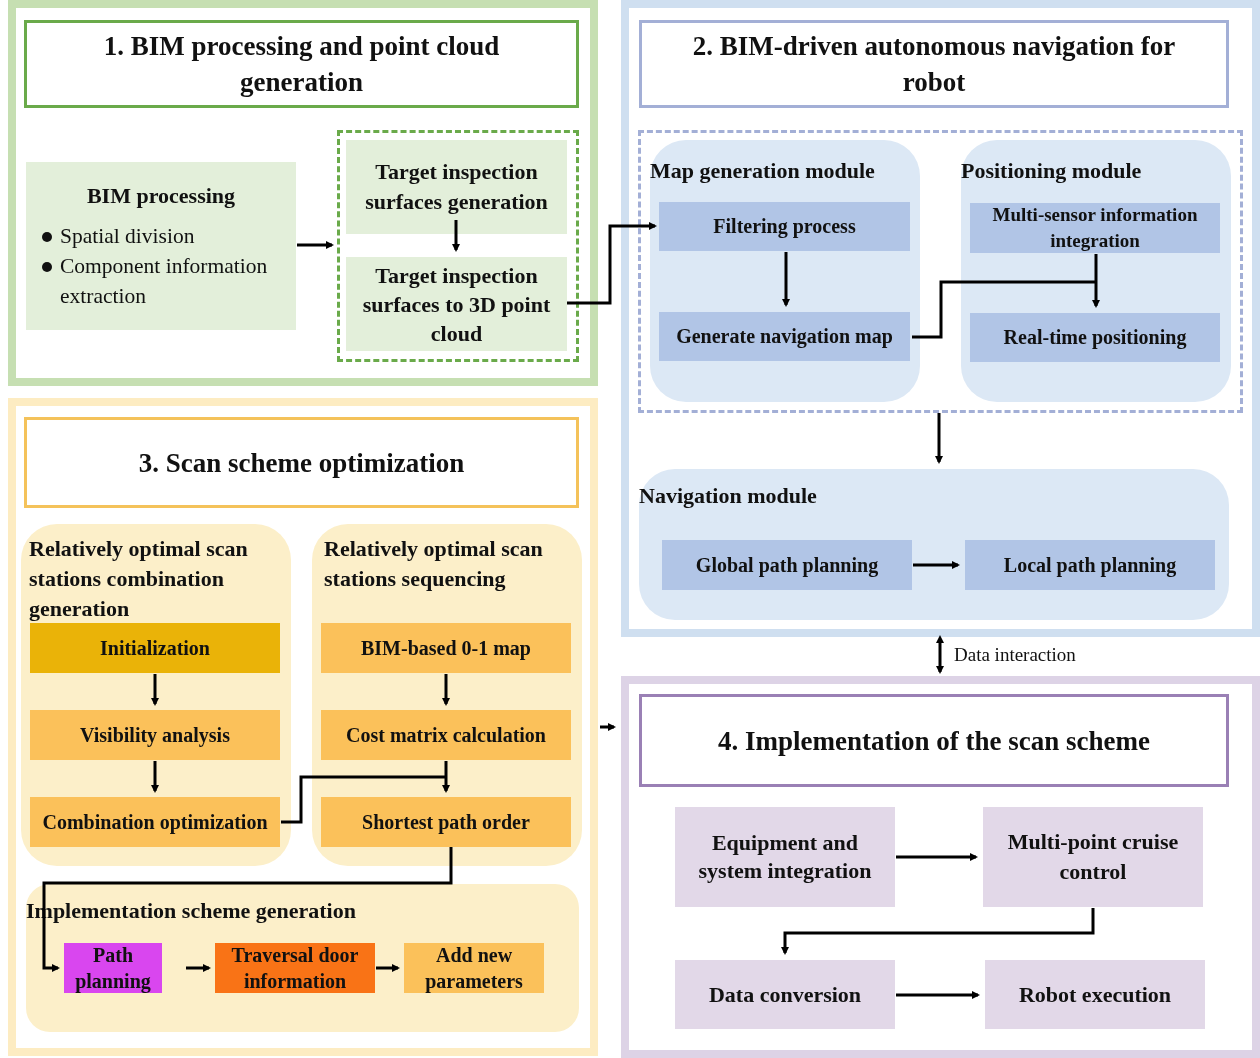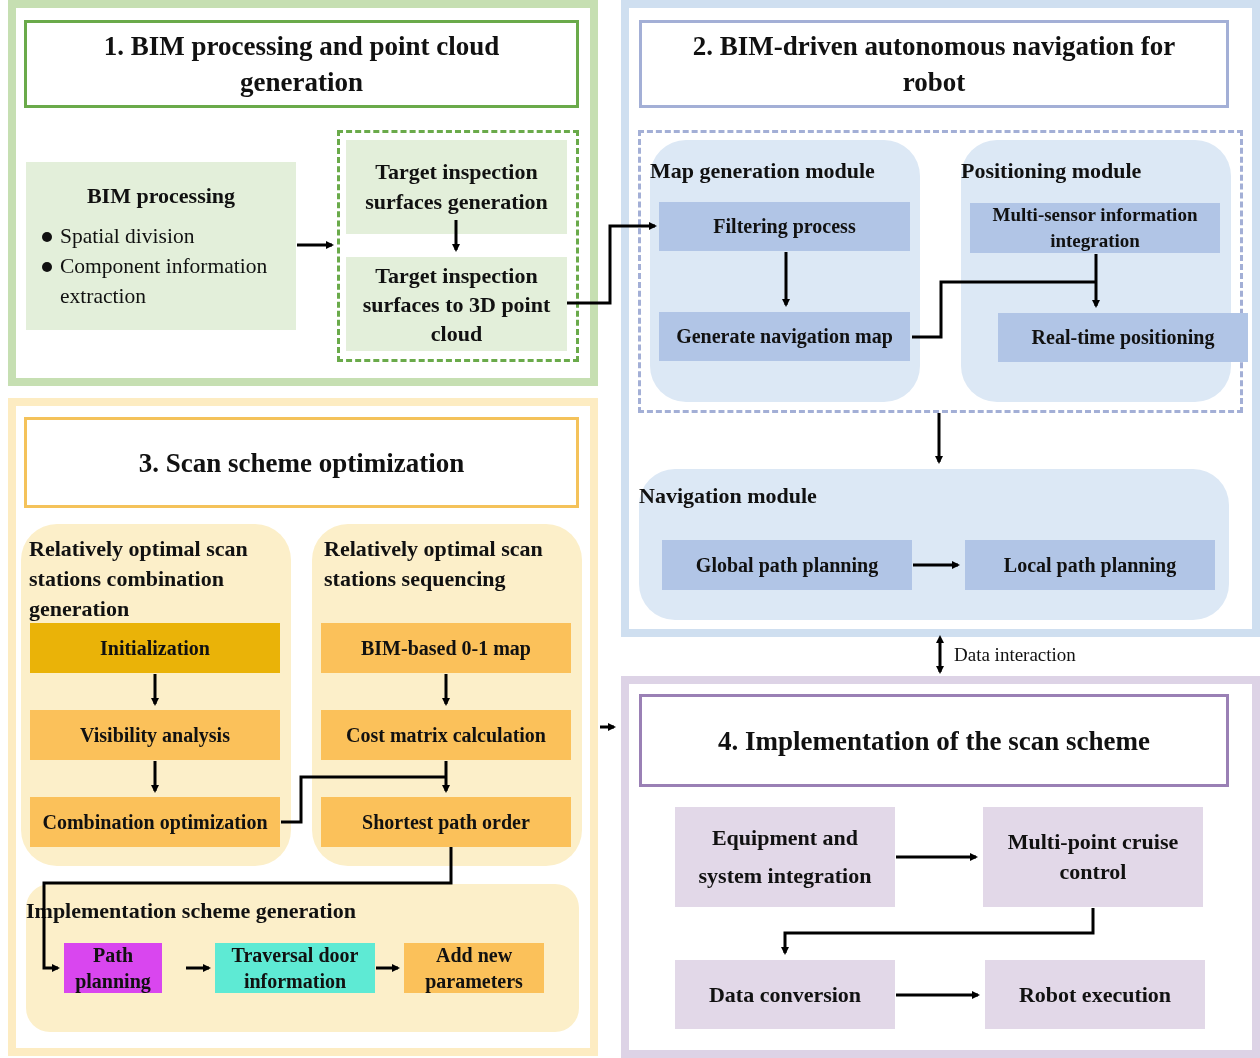--- a/index.html
+++ b/index.html
@@ -59,21 +59,21 @@
 <div class="box" style="left:659px; top:312px; width:251px; height:49px; background:#b1c5e6; font-size:20px;">
   <span>Generate navigation map</span>
 </div>
 
 <div class="group" style="left:961px; top:140px; width:270px; height:262px; background:#dce8f5;">
   <div class="group-title" style="top:16px;">Positioning module</div>
 </div>
 <div class="box" style="left:970px; top:203px; width:250px; height:50px; background:#b1c5e6; font-size:19px; line-height:26px; padding:0 10px;">
   <span>Multi-sensor information integration</span>
 </div>
-<div class="box" style="left:970px; top:313px; width:250px; height:49px; background:#b1c5e6; font-size:20px;margin-left:28px;">
+<div class="box" style="left:970px; top:313px; width:250px; height:49px; background:#b1c5e6; font-size:20px;">
   <span>Real-time positioning</span>
 </div>
 
 <div class="group" style="left:639px; top:469px; width:590px; height:151px; background:#dce8f5;">
   <div class="group-title" style="top:12px;">Navigation module</div>
 </div>
 <div class="box" style="left:662px; top:540px; width:250px; height:50px; background:#b1c5e6; font-size:20px;">
   <span>Global path planning</span>
 </div>
 <div class="box" style="left:965px; top:540px; width:250px; height:50px; background:#b1c5e6; font-size:20px;">
@@ -112,33 +112,33 @@
 <div class="box" style="left:321px; top:797px; width:250px; height:50px; background:#fbc15a; font-size:20px;">
   <span>Shortest path order</span>
 </div>
 
 <div class="group" style="left:26px; top:884px; width:553px; height:148px; background:#fcefc9; border-radius:24px;">
   <div class="group-title" style="top:12px;">Implementation scheme generation</div>
 </div>
 <div class="box" style="left:64px; top:943px; width:98px; height:50px; background:#d946ef; font-size:20px; line-height:26px;">
   <span>Path planning</span>
 </div>
-<div class="box" style="left:215px; top:943px; width:160px; height:50px; background:#5eead4; font-size:20px; line-height:26px;">
+<div class="box" style="left:215px; top:943px; width:160px; height:50px; background:#f97316; font-size:20px; line-height:26px;">
   <span>Traversal door information</span>
 </div>
 <div class="box" style="left:404px; top:943px; width:140px; height:50px; background:#fbc15a; font-size:20px; line-height:26px; padding:0 23px;text-align:center;">
   <span>Add new parameters</span>
 </div>
 
 <div class="panel" style="left:621px; top:676px; width:639px; height:382px; border:8px solid #ddd3e6;"></div>
 <div class="title-box" style="left:639px; top:694px; width:590px; height:93px; border:3px solid #9a80b5;">
   <span>4. Implementation of the scan scheme</span>
 </div>
 
-<div class="box" style="left:675px; top:807px; width:220px; height:100px; background:#e2d8e8; font-size:22px; line-height:38px; padding:0 8px;">
+<div class="box" style="left:675px; top:807px; width:220px; height:100px; background:#e2d8e8; font-size:22px; line-height:28px; padding:0 8px;">
   <span>Equipment and system integration</span>
 </div>
 <div class="box" style="left:983px; top:807px; width:220px; height:100px; background:#e2d8e8; font-size:22px; line-height:30px; padding:0 10px;">
   <span>Multi-point cruise control</span>
 </div>
 <div class="box" style="left:675px; top:960px; width:220px; height:69px; background:#e2d8e8; font-size:22px;">
   <span>Data conversion</span>
 </div>
 <div class="box" style="left:985px; top:960px; width:220px; height:69px; background:#e2d8e8; font-size:22px;">
   <span>Robot execution</span>

